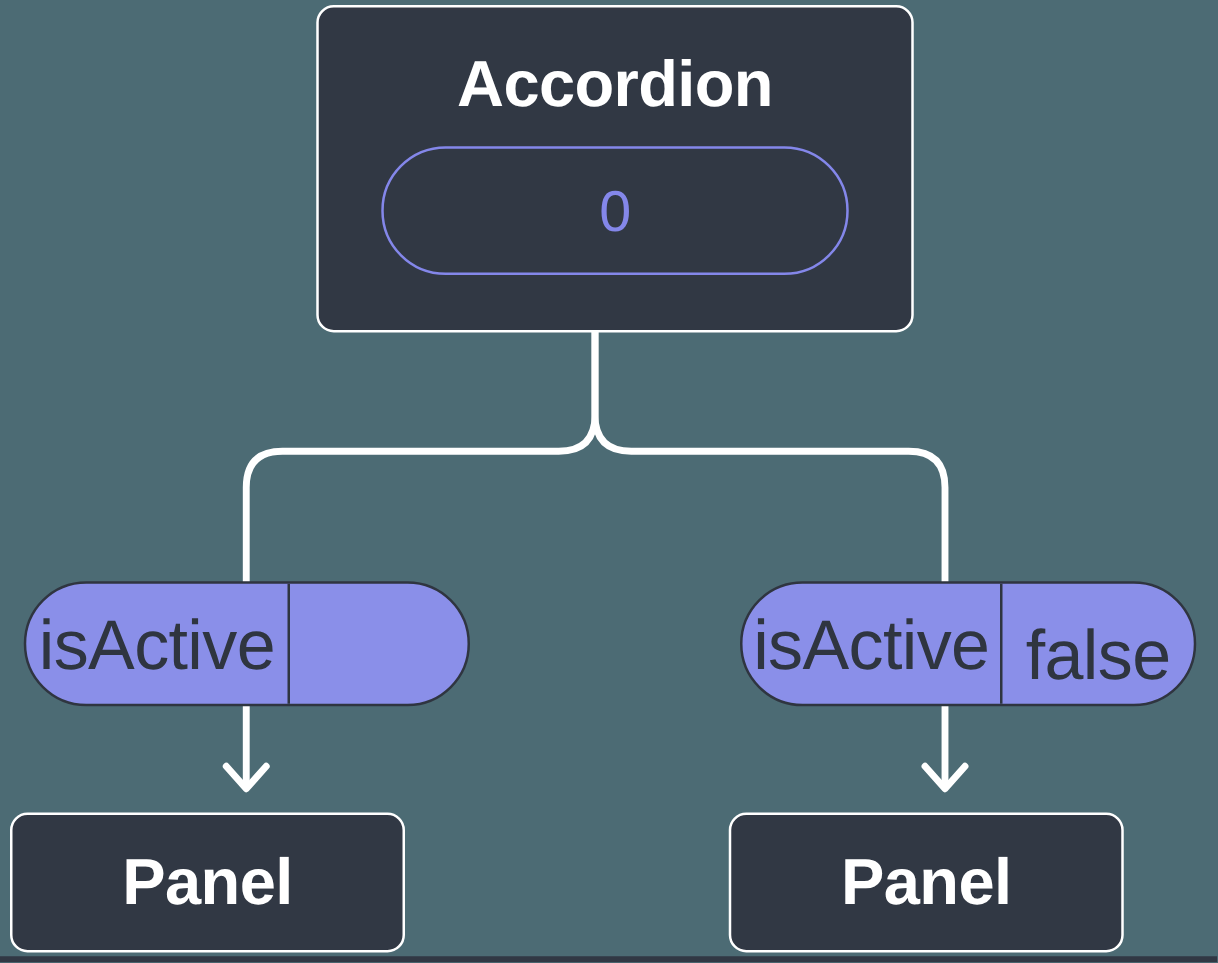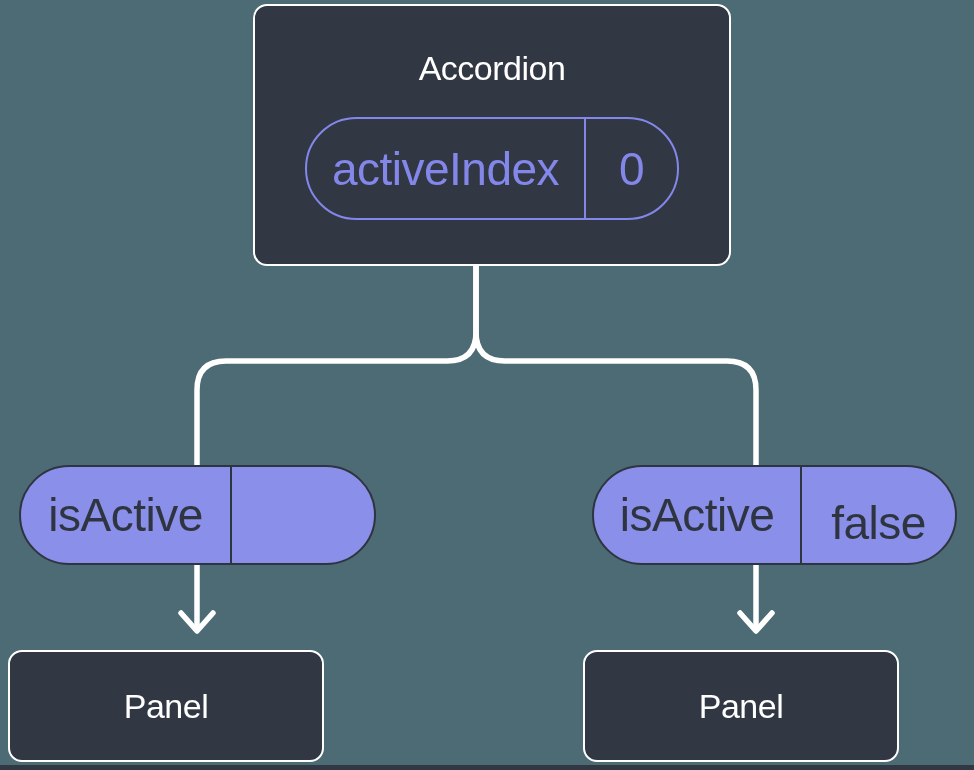--- a/index.html
+++ b/index.html
@@ -39,22 +39,22 @@
 
   .node {
     position: absolute;
     background: var(--node-fill);
     border: 2.5px solid var(--node-border);
     border-radius: 14px;
     z-index: 2;
   }
   .node-title {
     color: var(--title-text);
-    font-size: 34px;
-    font-weight: 400;
+    font-size: 52px;
+    font-weight: 700;
     letter-spacing: -0.5px;
     text-align: left;
     line-height: 48px;
   }
 
   .root-node {
     left: 253px;
     top: 4px;
     width: 478px;
     height: 262px;
@@ -90,21 +90,21 @@
   .prop-pill {
     position: absolute;
     top: 465px;
     height: 100px;
     background: var(--pill-fill);
     border: 2px solid var(--pill-text);
     border-radius: 50px;
     display: flex;
     align-items: stretch;
     color: var(--pill-text);
-    font-size: 46px;
+    font-size: 56px;
     letter-spacing: -0.5px;
     z-index: 2;
   }
   .prop-pill .seg {
     display: flex;
     align-items: center;
     justify-content: center;
   }
   .prop-pill .seg-label { border-right: 2px solid var(--pill-text); }
   .prop-pill-left  { left: 19px;  width: 357px; }
@@ -143,21 +143,20 @@
   <svg class="connectors" width="974" height="770" viewBox="0 0 974 770" xmlns="http://www.w3.org/2000/svg">
     <path d="M 476 260 L 476 332 Q 476 361 447 361 L 226 361 Q 197 361 197 390 L 197 629"></path>
     <path d="M 476 260 L 476 332 Q 476 361 505 361 L 727 361 Q 756 361 756 390 L 756 629"></path>
     <path d="M 181 613 L 197 631 L 213 613"></path>
     <path d="M 740 613 L 756 631 L 772 613"></path>
   </svg>
 
   <div class="node root-node">
     <div class="node-title">Accordion</div>
     <div class="state-pill">
-      <span class="seg seg-label">activeIndex</span>
       <span class="seg seg-value">0</span>
     </div>
   </div>
 
   <div class="prop-pill prop-pill-left">
     <span class="seg seg-label">isActive</span>
   </div>
 
   <div class="prop-pill prop-pill-right">
     <span class="seg seg-label">isActive</span>

